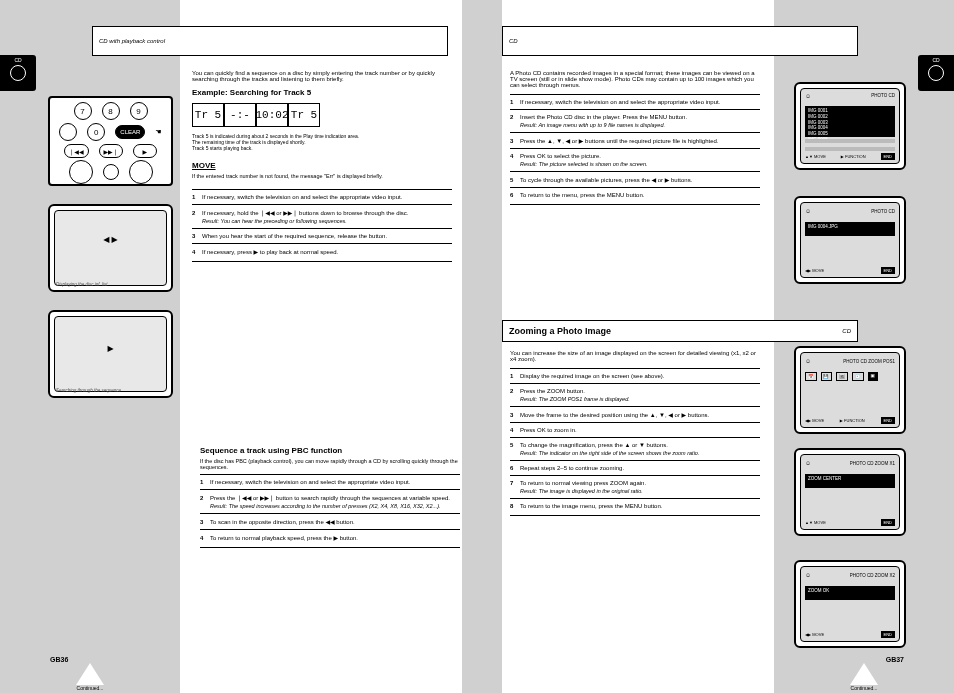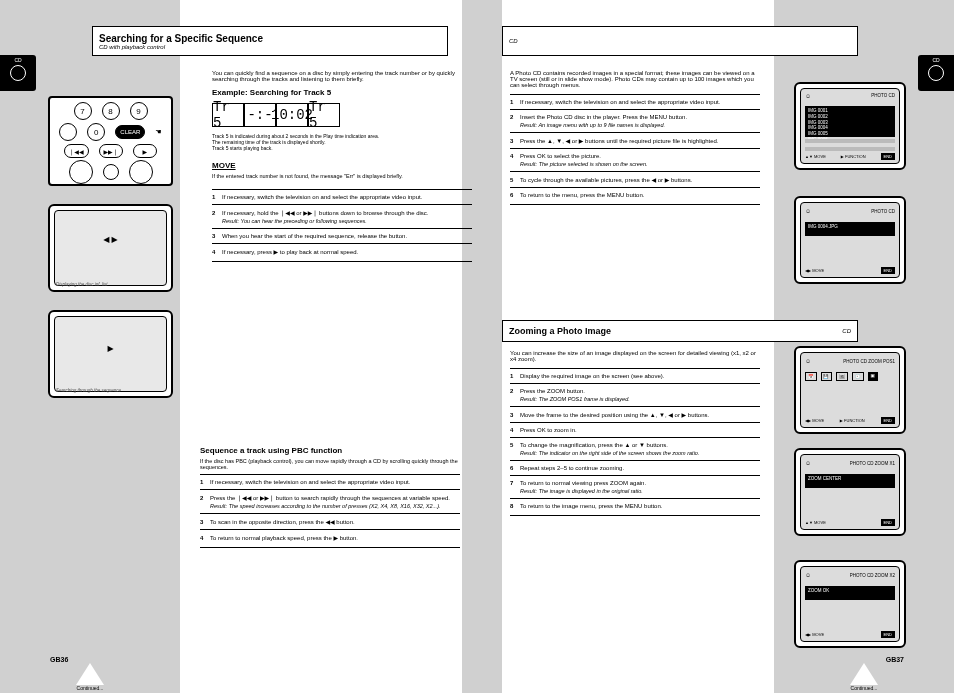--- a/index.html
+++ b/index.html
@@ -150,38 +150,38 @@
     display:flex; justify-content:space-between; align-items:center;
     font-size:4px; gap:2px;
   }
   .tv .footer-row .end { background:#000; color:#fff; padding:1px 3px; }
 
   
   .col {
     position: absolute;
     width: 260px;
   }
-  .col-left-a  { left: 212px; top: 70px; }
+  .col-left-a  { left: 192px; top: 70px; }
   .col-left-b  { left: 200px; top: 440px; width:260px; }
   .col-right-a { left: 510px; top: 70px; width:250px; }
   .col-right-b { left: 510px; top: 350px; width:250px; }
 
   .section-head { font-size: 8px; font-weight: bold; margin: 6px 0 3px; }
   .step-block { border-top: 1px solid #000; padding: 4px 0; }
   .step-num  { display:inline-block; width:10px; font-weight:bold; }
   .step-body { display:inline; }
   .step-note { font-style: italic; font-size: 5.5px; margin-left: 10px; display:block; margin-top:2px; }
   .hr-full   { border-top: 1px solid #000; margin: 2px 0; height:0; }
 
   
   .seg-row { display:flex; gap:0; margin:6px 0;}
   .seg-row .cell {
     width: 32px; height: 24px; border:1px solid #000;
     display:flex; align-items:center; justify-content:center;
-    font-family: "Courier New", monospace; font-size: 14px;
+    font-family: "Courier New", monospace; font-size: 11px;
   }
 
   .glyph { font-family: Arial, sans-serif; }
 </style>
 </head>
 <body>
 
 <div class="strip-left"></div>
 <div class="strip-center"></div>
 <div class="strip-right"></div>
@@ -195,21 +195,20 @@
 
 <div class="continue-arrow continue-left"></div>
 <div class="continue-label" style="left:50px">Continued...</div>
 <div class="continue-arrow continue-right"></div>
 <div class="continue-label" style="right:50px">Continued...</div>
 
 <div style="position:absolute;left:50px;bottom:30px;font-size:7px;font-weight:bold">GB36</div>
 <div style="position:absolute;right:50px;bottom:30px;font-size:7px;font-weight:bold">GB37</div>
 
 <div class="header-box" style="left:92px; width:356px">
-  <div class="h1">Searching for a Specific Sequence</div>
   <div class="h2">CD with playback control</div>
 </div>
 <div class="header-box" style="left:502px; width:356px">
   <div class="h2">CD</div>
 </div>
 
 <div class="remote">
   <div class="row">
     <div class="btn-round">7</div>
     <div class="btn-round">8</div>

